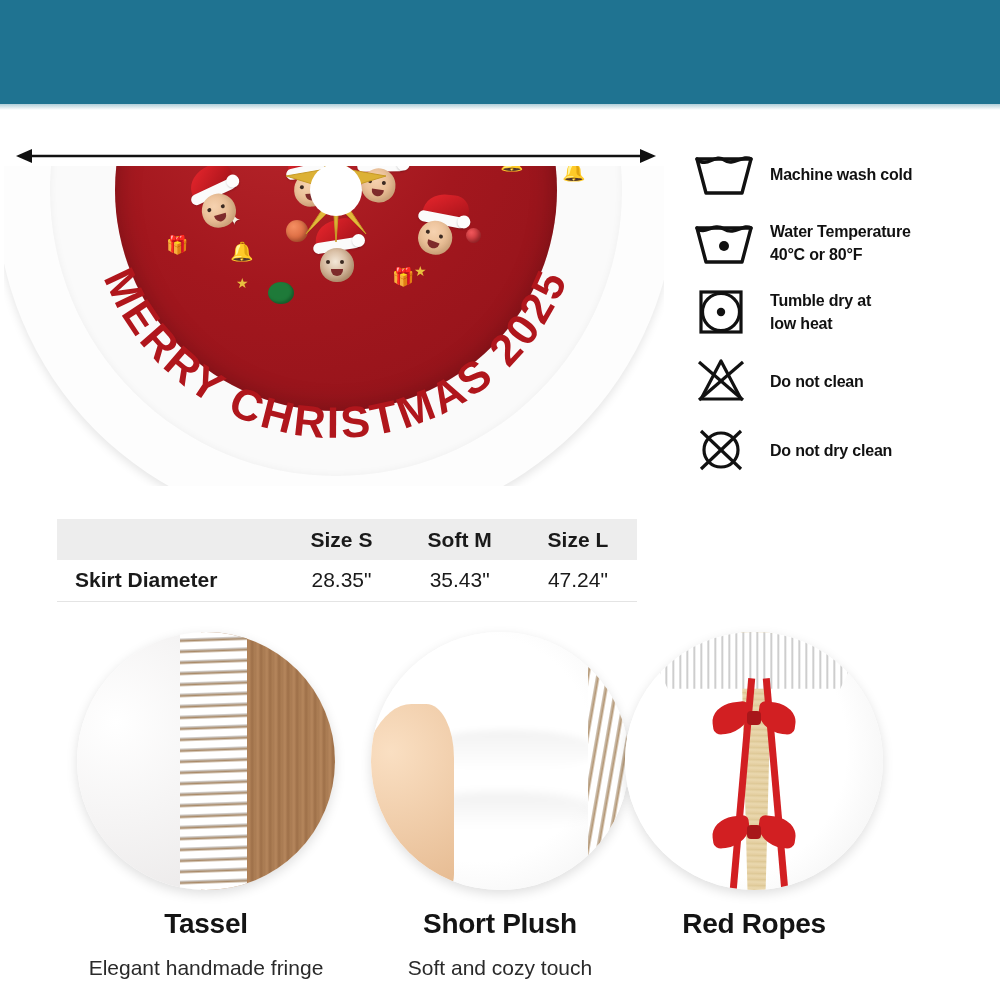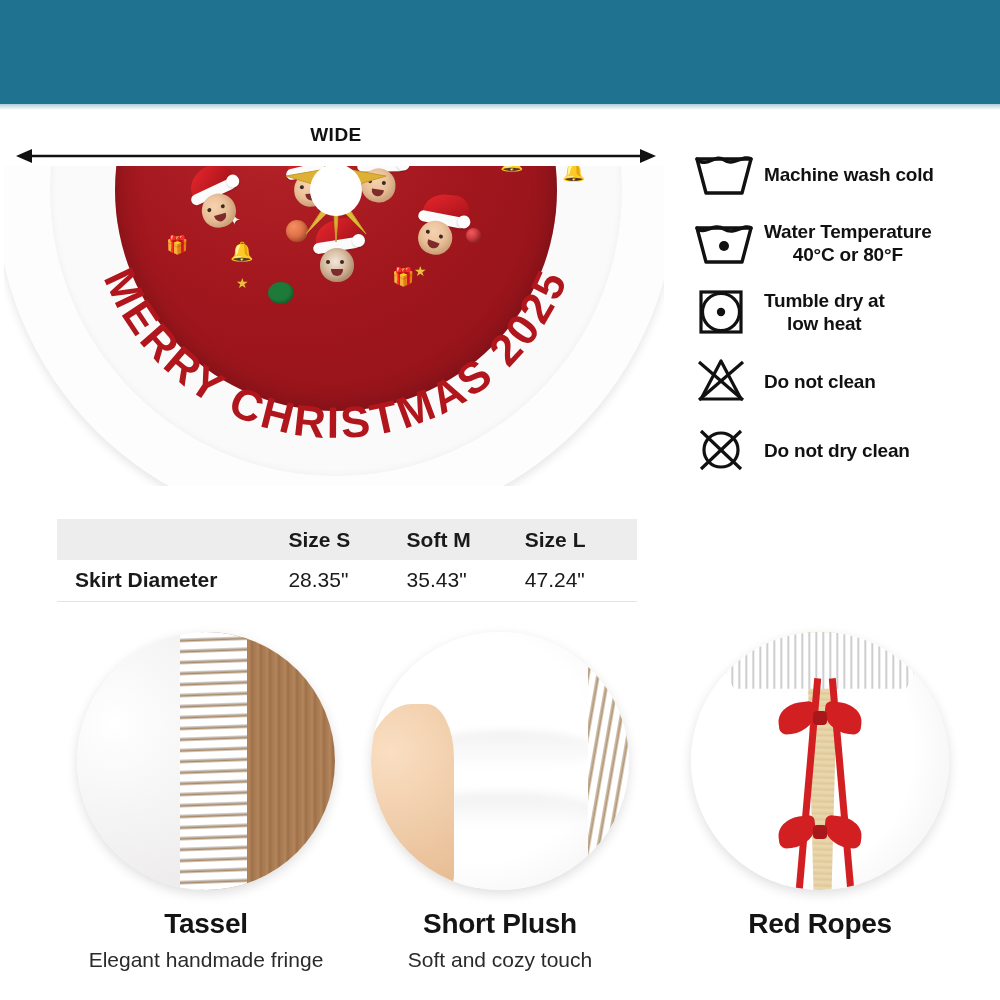--- a/index.html
+++ b/index.html
@@ -197,21 +197,21 @@
   .size-table {
     position: absolute;
     left: 57px; top: 519px;
     width: 580px;
     border-collapse: collapse;
     font-size: 21px;
     color: #1a1a1a;
   }
   .size-table th, .size-table td {
     height: 41px;
-    text-align: left;
+    text-align: center;
     font-weight: normal;
     padding: 0 6px;
   }
   .size-table thead th { background: #ededed; font-weight: bold; font-size: 21px; }
   .size-table thead th.blank { background: #ededed; }
   .size-table tbody td { background: #ffffff; border-bottom: 1px solid #e4e4e4; }
   .size-table tbody td.rowlabel { font-weight: bold; text-align: left; padding-left: 18px; }
   .size-table col.c0 { width: 225px; }
   .size-table col.cx { width: 118px; }
 
@@ -227,43 +227,42 @@
     align-items: center;
     height: 68px;
     margin-bottom: 1px;
   }
   .care-icon {
     width: 64px; height: 50px;
     flex: 0 0 64px;
     display: flex; align-items: center; justify-content: center;
   }
   .care-text {
-    margin-left: 8px;
-    font-size: 19px;
+    margin-left: 14px;
+    font-size: 16px;
     font-weight: bold;
     color: #111;
     line-height: 23px;
     letter-spacing: -0.2px;
-    text-align: center;
   }
 
   
   .features {
     position: absolute;
     left: 0; top: 632px;
     width: 1000px; height: 368px;
   }
   .feature {
     position: absolute;
     width: 320px;
     text-align: center;
   }
   .feature.f1 { left: 46px; }
   .feature.f2 { left: 340px; }
-  .feature.f3 { left: 660px; }
+  .feature.f3 { left: 594px; }
   .circle {
     position: relative;
     width: 258px; height: 258px;
     margin: 0 auto;
     border-radius: 50%;
     overflow: hidden;
     box-shadow: 0 4px 12px rgba(0,0,0,0.13);
     background: #ffffff;
   }
   
@@ -360,34 +359,33 @@
   }
 
   .feature-title {
     margin-top: 18px;
     font-size: 28px;
     font-weight: bold;
     color: #141414;
     letter-spacing: -0.3px;
   }
   .feature-sub {
-    margin-top: 8px;
+    margin-top: 16px;
     font-size: 21px;
     color: #2a2a2a;
   }
 </style>
 </head>
 <body>
 
 <div id="page">
 
   <div class="banner"></div>
   <div class="banner-shadow"></div>
 
-  <div class="wide-label">WIDE</div>
   <svg class="wide-arrow" viewBox="0 0 640 16">
     <line x1="10" y1="8" x2="630" y2="8" stroke="#111" stroke-width="2.6"></line>
     <polygon points="0,8 16,1 16,15" fill="#111"></polygon>
     <polygon points="640,8 624,1 624,15" fill="#111"></polygon>
   </svg>
 
   <div class="skirt-wrap">
     <div class="skirt">
       <div class="fringe"></div>
       <div class="skirt-white"></div>

